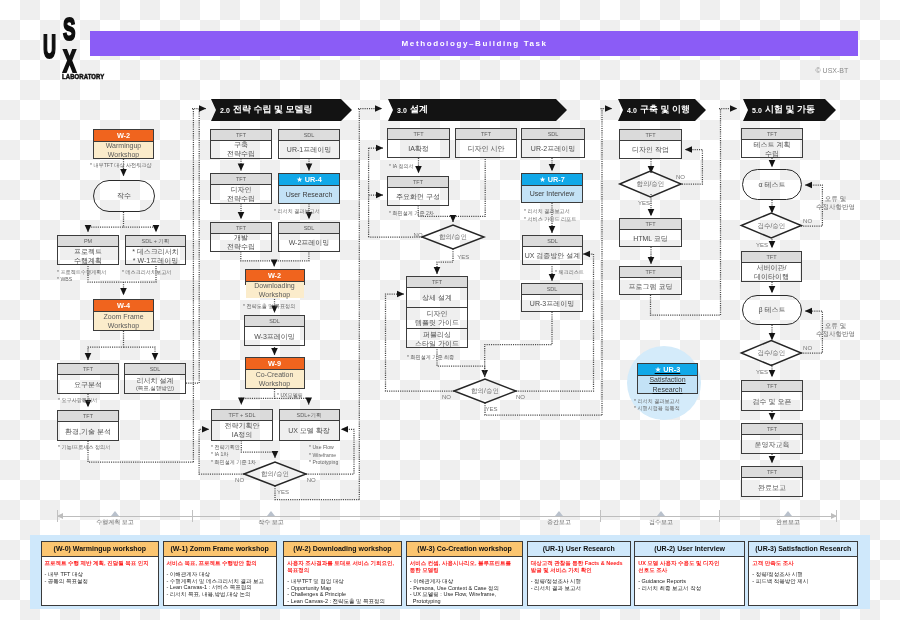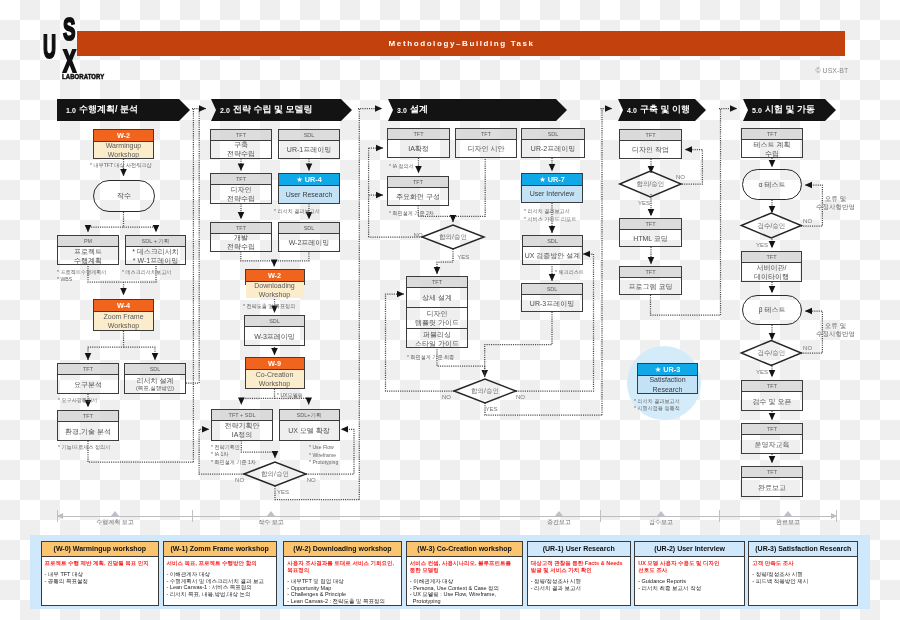--- a/index.html
+++ b/index.html
@@ -16,21 +16,21 @@
 #root{position:relative;width:900px;height:620px;}
 .abs{position:absolute;box-sizing:border-box;}
 svg.ovl{position:absolute;left:0;top:0;width:900px;height:620px;pointer-events:none;z-index:1;}
 
 #logo{left:0px;top:0px;width:140px;height:90px;}
 #logo span{position:absolute;display:block;font-weight:bold;color:#111;transform-origin:left bottom;white-space:nowrap;-webkit-text-stroke:2.1px #111;paint-order:stroke fill;}
 #logo .lu{left:43.3px;top:8px;height:48px;line-height:78px;font-size:32.6px;transform:scaleX(0.555);}
 #logo .ls{left:63.3px;top:-10px;height:47px;line-height:78px;font-size:31.9px;transform:scaleX(0.585);}
 #logo .lx{left:63.3px;top:24px;height:45px;line-height:75px;font-size:30.6px;transform:scaleX(0.645);}
 #logo .lsub{left:61.7px;top:68px;height:12px;line-height:18px;font-size:6.9px;letter-spacing:0.1px;transform:scaleX(0.87);-webkit-text-stroke:0.5px #111;}
-#titlebar{left:77px;top:30.6px;width:767.7px;height:25.2px;background:#c2410c;}
+#titlebar{left:90px;top:30.6px;width:767.7px;height:25.2px;background:#8b5cf6;}
 #titlebar .t{position:absolute;left:0;top:0;width:100%;text-align:center;line-height:26px;color:#fff;font-size:8px;font-weight:bold;letter-spacing:1.6px;text-indent:1.6px;}
 #copyright{left:815.5px;top:65.5px;font-size:7px;color:#8a8a8a;line-height:9px;}
 
 .phase{height:22px;background:#131313;color:#fff;}
 .phase .pnum{position:absolute;left:9.1px;top:6.5px;font-weight:bold;font-size:7px;line-height:9px;}
 .phase .pname{position:absolute;left:22.1px;top:5px;font-weight:bold;font-size:9px;line-height:11px;white-space:nowrap;}
 
 .node{border:1.3px solid #3c3c3c;z-index:2;}
 .node .hd{height:10px;line-height:10px;text-align:center;font-size:5.5px;color:#5d5d5d;background:rgba(214,214,214,.82);border-bottom:1.2px solid #3c3c3c;}
 .node .bd{text-align:center;color:#4d4d4d;font-size:7px;display:flex;flex-direction:column;align-items:center;justify-content:center;line-height:9px;}
@@ -156,24 +156,20 @@
 <div class="abs" id="logo">
 <span class="lu">U</span>
 <span class="ls">S</span>
 <span class="lx">X</span>
 <span class="lsub">LABORATORY</span>
 </div>
 <div class="abs" id="titlebar">
  <div class="t">Methodology–Building Task</div>
 </div>
 <div class="abs" id="copyright">© USX-BT</div>
-<div class="abs phase" style="left:57px;top:99px;width:133px;clip-path:polygon(0 0, 122px 0, 100% 50%, 122px 100%, 0 100%);">
- <span class="pnum">1.0</span>
- <span class="pname">수행계획/ 분석</span>
-</div>
 <div class="abs phase" style="left:388px;top:99px;width:179px;clip-path:polygon(0 0, 168px 0, 100% 50%, 168px 100%, 0 100%, 5px 50%);">
  <span class="pnum">3.0</span>
  <span class="pname">설계</span>
 </div>
 <div class="abs phase" style="left:211px;top:99px;width:141px;clip-path:polygon(0 0, 130px 0, 100% 50%, 130px 100%, 0 100%, 5px 50%);">
  <span class="pnum">2.0</span>
  <span class="pname">전략 수립 및 모델링</span>
 </div>
 <div class="abs phase" style="left:618px;top:99px;width:88px;clip-path:polygon(0 0, 77px 0, 100% 50%, 77px 100%, 0 100%, 5px 50%);">
  <span class="pnum">4.0</span>
@@ -372,21 +368,21 @@
  <div class="bd" style="height:16px;">
   <div>HTML 코딩</div>
  </div>
 </div>
 <div class="abs node" style="left:619px;top:266px;width:63px;height:29px;">
  <div class="hd">TFT</div>
  <div class="bd" style="height:16px;">
   <div>프로그램 코딩</div>
  </div>
 </div>
-<div class="abs urnode" style="left:637px;top:363px;width:61px;height:31px;">
+<div class="abs urnode" style="left:637px;top:363px;width:61px;height:31px;text-decoration:underline;">
  <div class="hd">★ UR-3</div>
  <div class="bd" style="height:17px;">
   <div>Satisfaction</div>
   <div>Research</div>
  </div>
 </div>
 <div class="abs node" style="left:741px;top:128px;width:62px;height:30px;">
  <div class="hd">TFT</div>
  <div class="bd" style="height:17px;">
   <div>테스트 계획</div>

